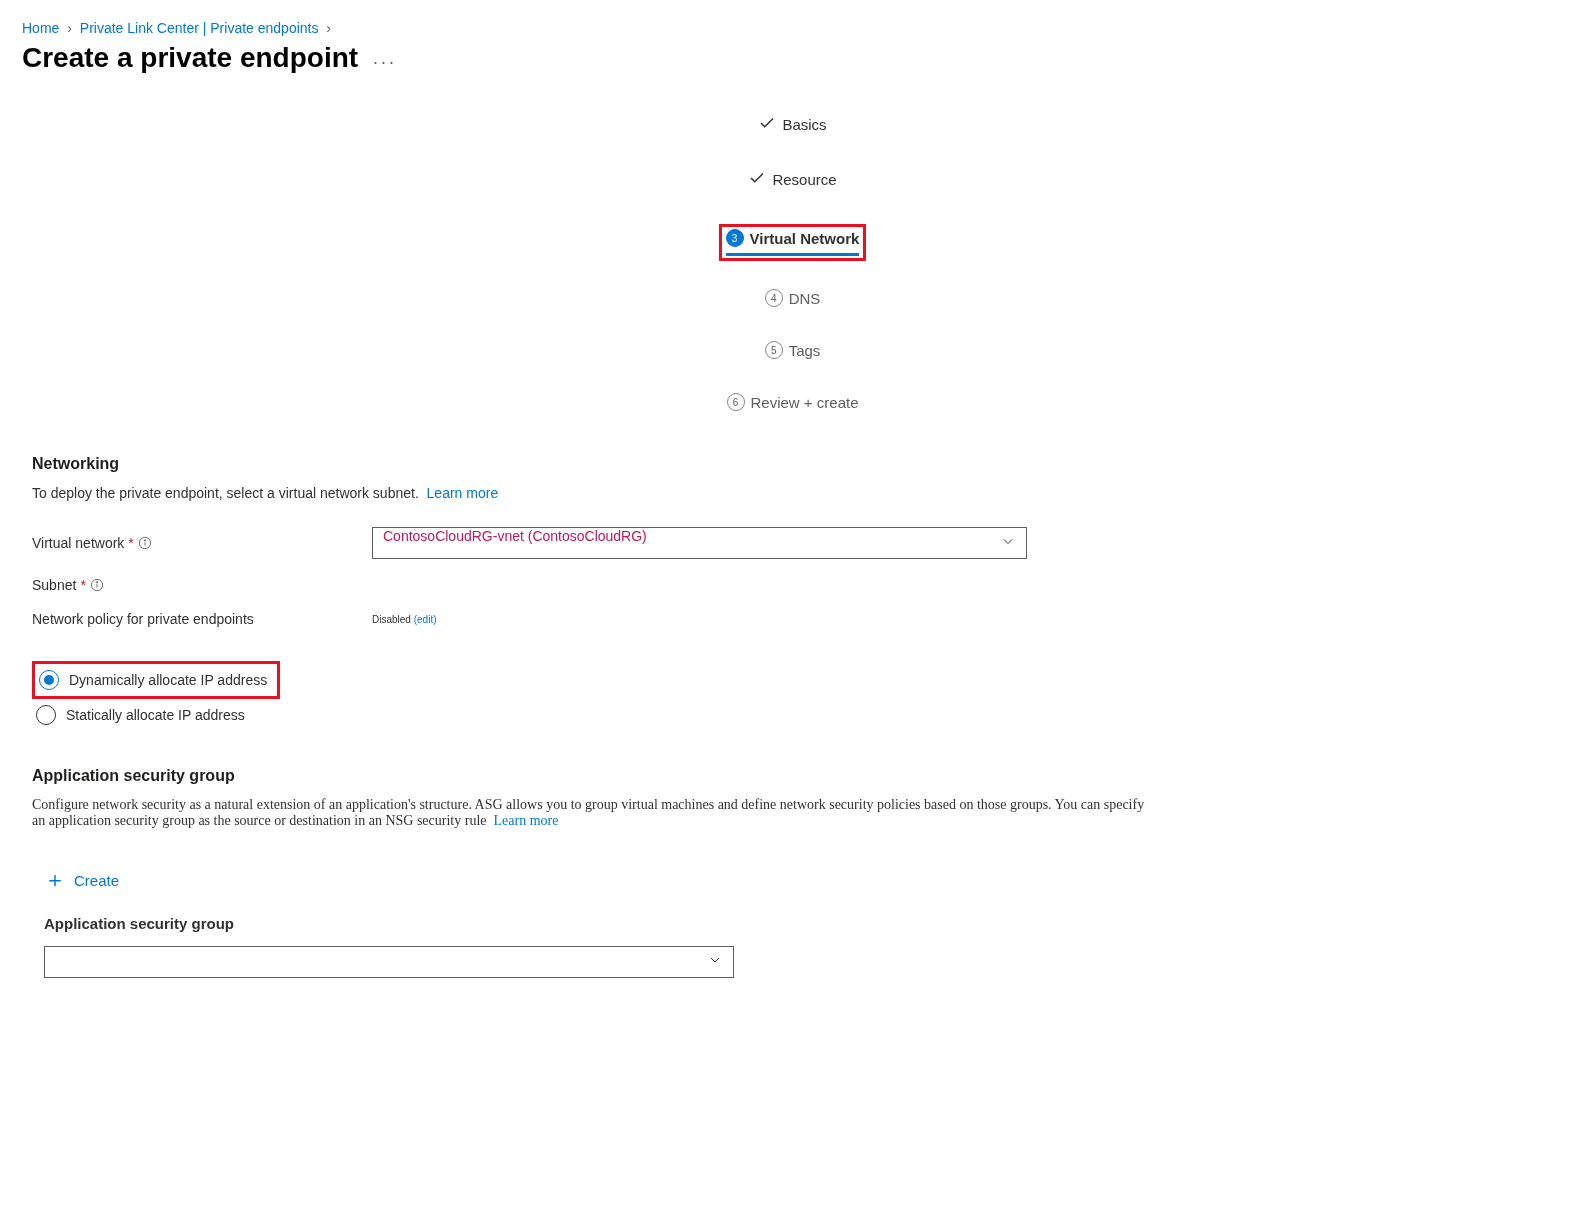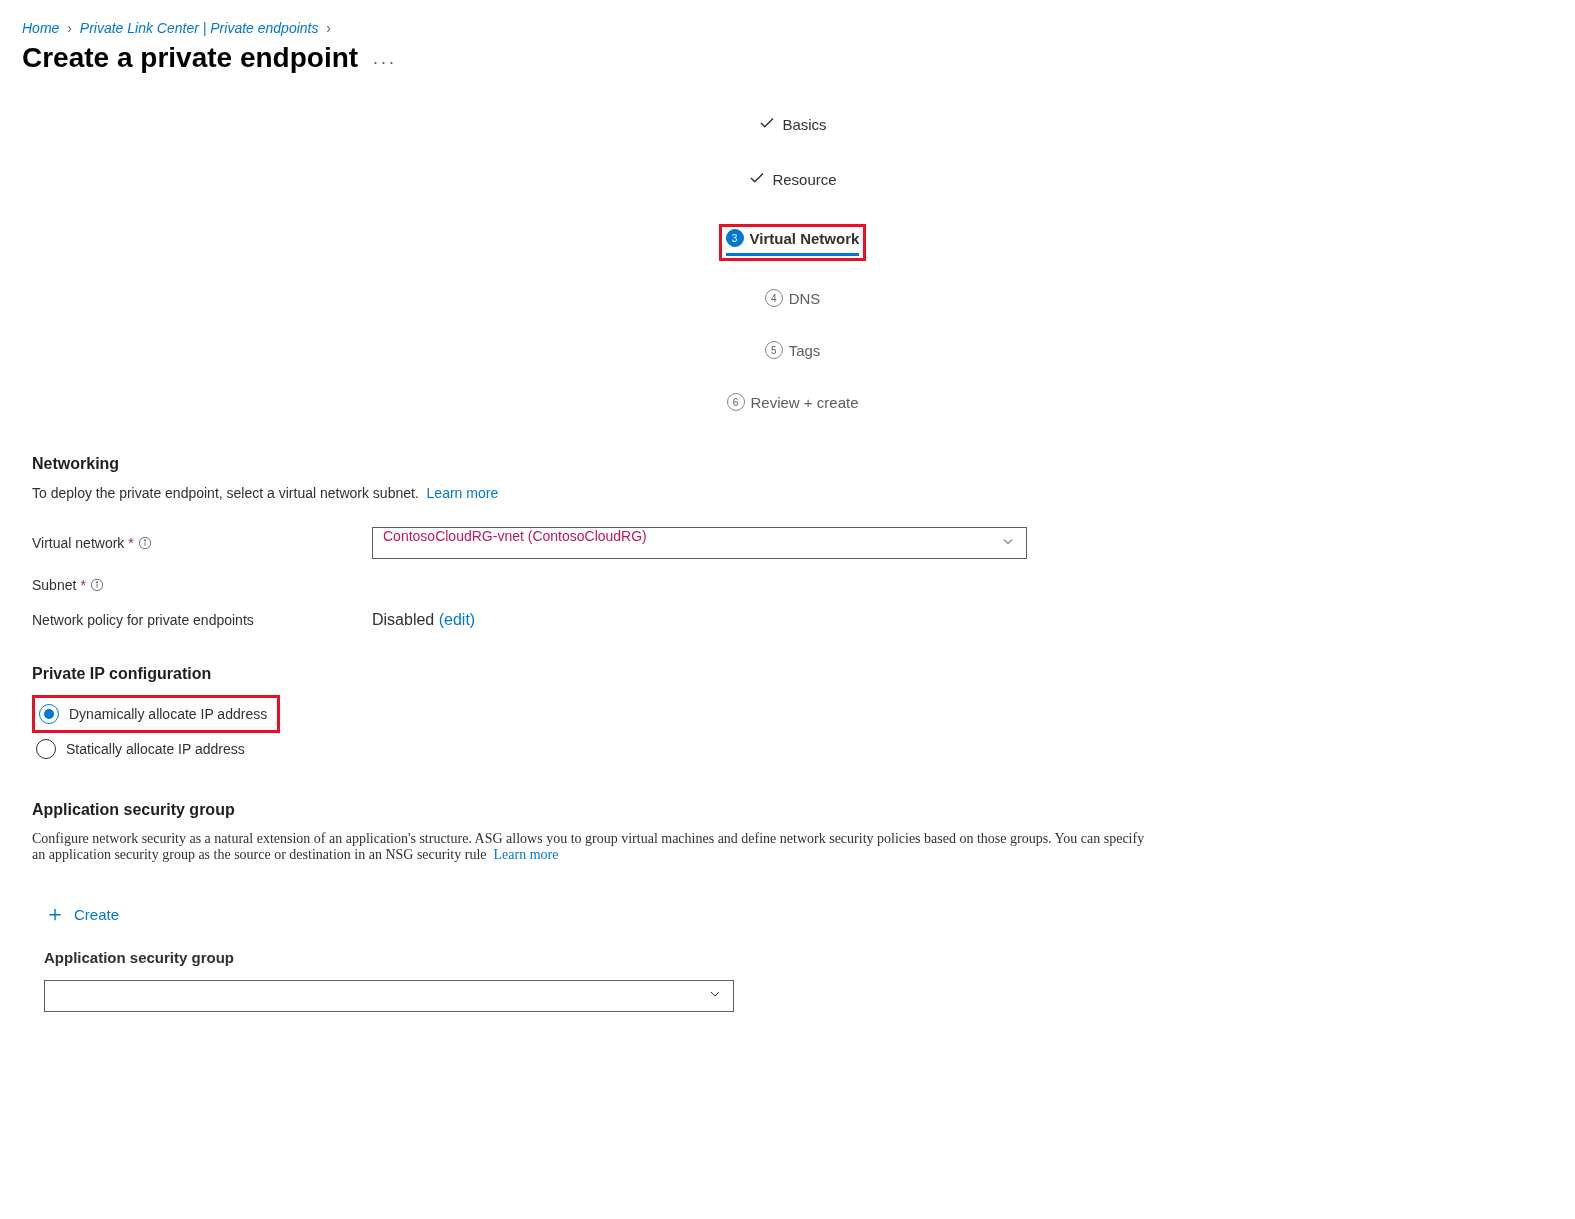--- a/index.html
+++ b/index.html
@@ -13,21 +13,20 @@
       color: #323130;
       padding: 20px 22px;
     }
     .breadcrumb {
       font-size: 14px;
       margin-bottom: 6px;
     }
     .breadcrumb a {
       color: #0078d4;
       text-decoration: none;
-      font-style: italic;
     }
     .breadcrumb .sep {
       color: #605e5c;
       margin: 0 4px;
     }
     .page-title {
       font-size: 28px;
       font-weight: 600;
       color: #000000;
       display: inline-block;
@@ -150,21 +149,21 @@
       right: 10px;
       top: 50%;
       transform: translateY(-50%);
     }
     .chevron svg {
       width: 16px;
       height: 16px;
       stroke: #323130;
     }
     .static-value {
-      font-size: 16px;
+      font-size: 10px;
       color: #323130;
       text-align: center;
     }
     .radio-group {
       margin-bottom: 34px;
     }
     .radio-row {
       display: flex;
       align-items: center;
       gap: 10px;
@@ -337,21 +336,20 @@
         <span>Network policy for private endpoints</span>
       </div>
       <div class="static-value">
         <span>Disabled</span>
         <a class="link">(edit)</a>
       </div>
     </div>
   </div>
 
   <div class="section-block">
-    <div class="section-heading">Private IP configuration</div>
     <div class="radio-group">
       <div class="highlight-radio">
         <label class="radio-row">
           <span class="radio-outer selected">
             <span class="radio-inner"></span>
           </span>
           <span>Dynamically allocate IP address</span>
         </label>
       </div>
       <label class="radio-row">

